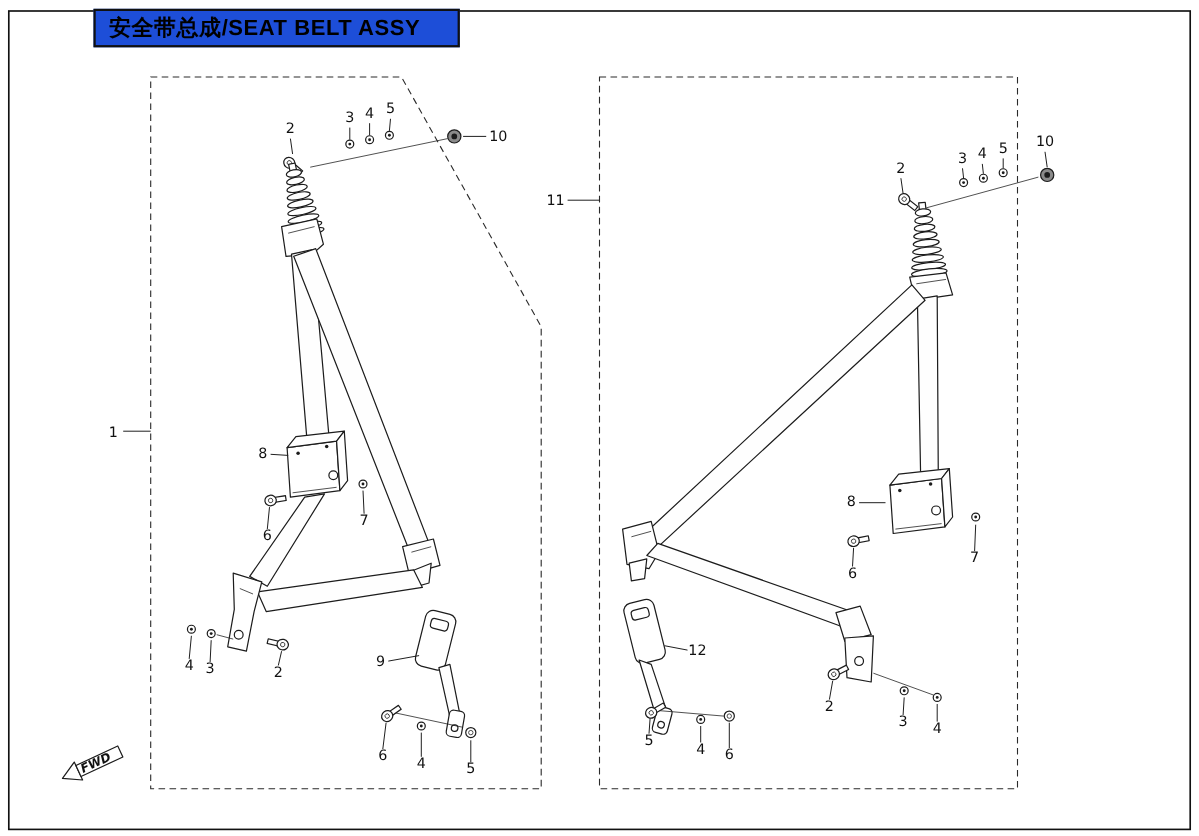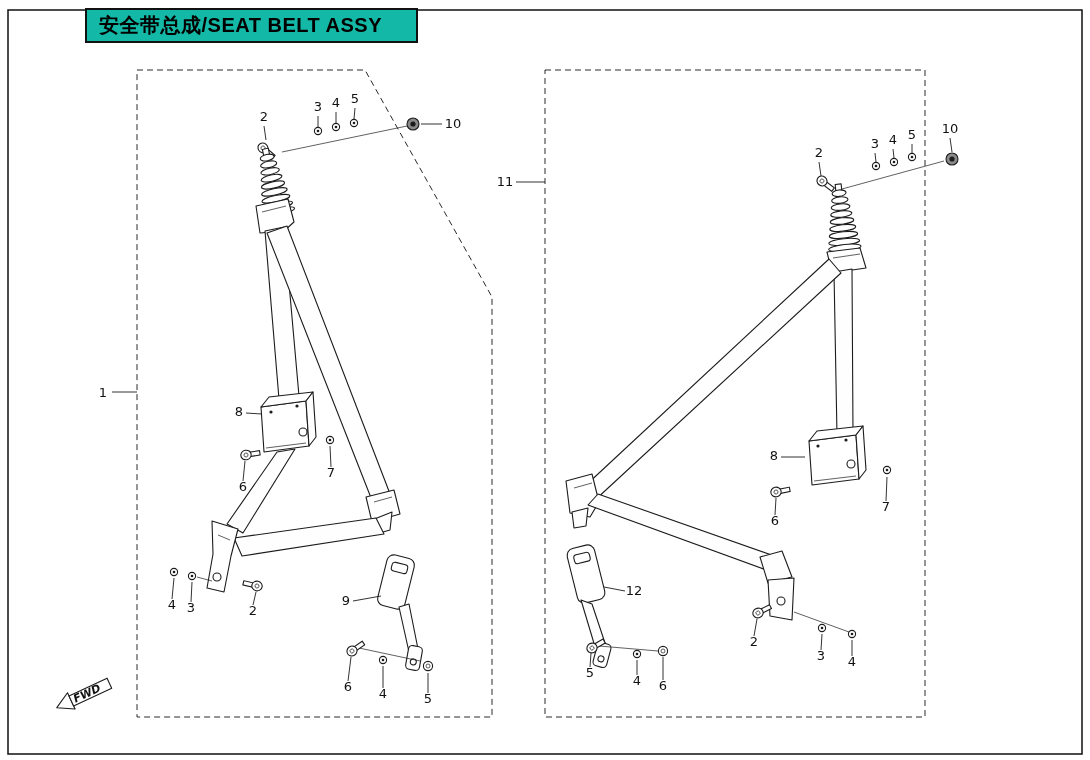--- a/index.html
+++ b/index.html
@@ -1,19 +1,19 @@
 <!DOCTYPE html>
 <html><head>
 <meta charset="utf-8">
 <style>
   html,body{margin:0;padding:0;background:#fff;}
   .stage{position:relative;width:1090px;height:760px;background:#fff;overflow:hidden;
          font-family:"Liberation Sans",sans-serif;}
   .stage svg{position:absolute;left:0;top:0;}
-  .title-box{position:absolute;left:85px;top:8px;width:333px;height:35px;background:#14b8a6;
+  .title-box{position:absolute;left:85px;top:8px;width:333px;height:35px;background:#1d4ed8;
              border:2px solid #111;box-sizing:border-box;display:flex;align-items:center;
              padding-left:12px;font-weight:bold;font-size:20px;color:#000;letter-spacing:.5px;
              font-family:"Liberation Sans",sans-serif;}
   .part{fill:#fff;stroke:#1c1c1c;stroke-width:1.1;stroke-linejoin:round;}
   .belt{fill:#fefefe;stroke:#1c1c1c;stroke-width:1.1;stroke-linejoin:round;}
   .nut{fill:#8a8a8a;stroke:#1c1c1c;stroke-width:1.1;}
   .ink{fill:#1c1c1c;stroke:none;}
   .thin{stroke:#1c1c1c;stroke-width:.7;fill:none;}
   .leader{stroke:#1c1c1c;stroke-width:.9;}
   .dashed{fill:none;stroke:#2a2a2a;stroke-width:1;stroke-dasharray:6 4;}

